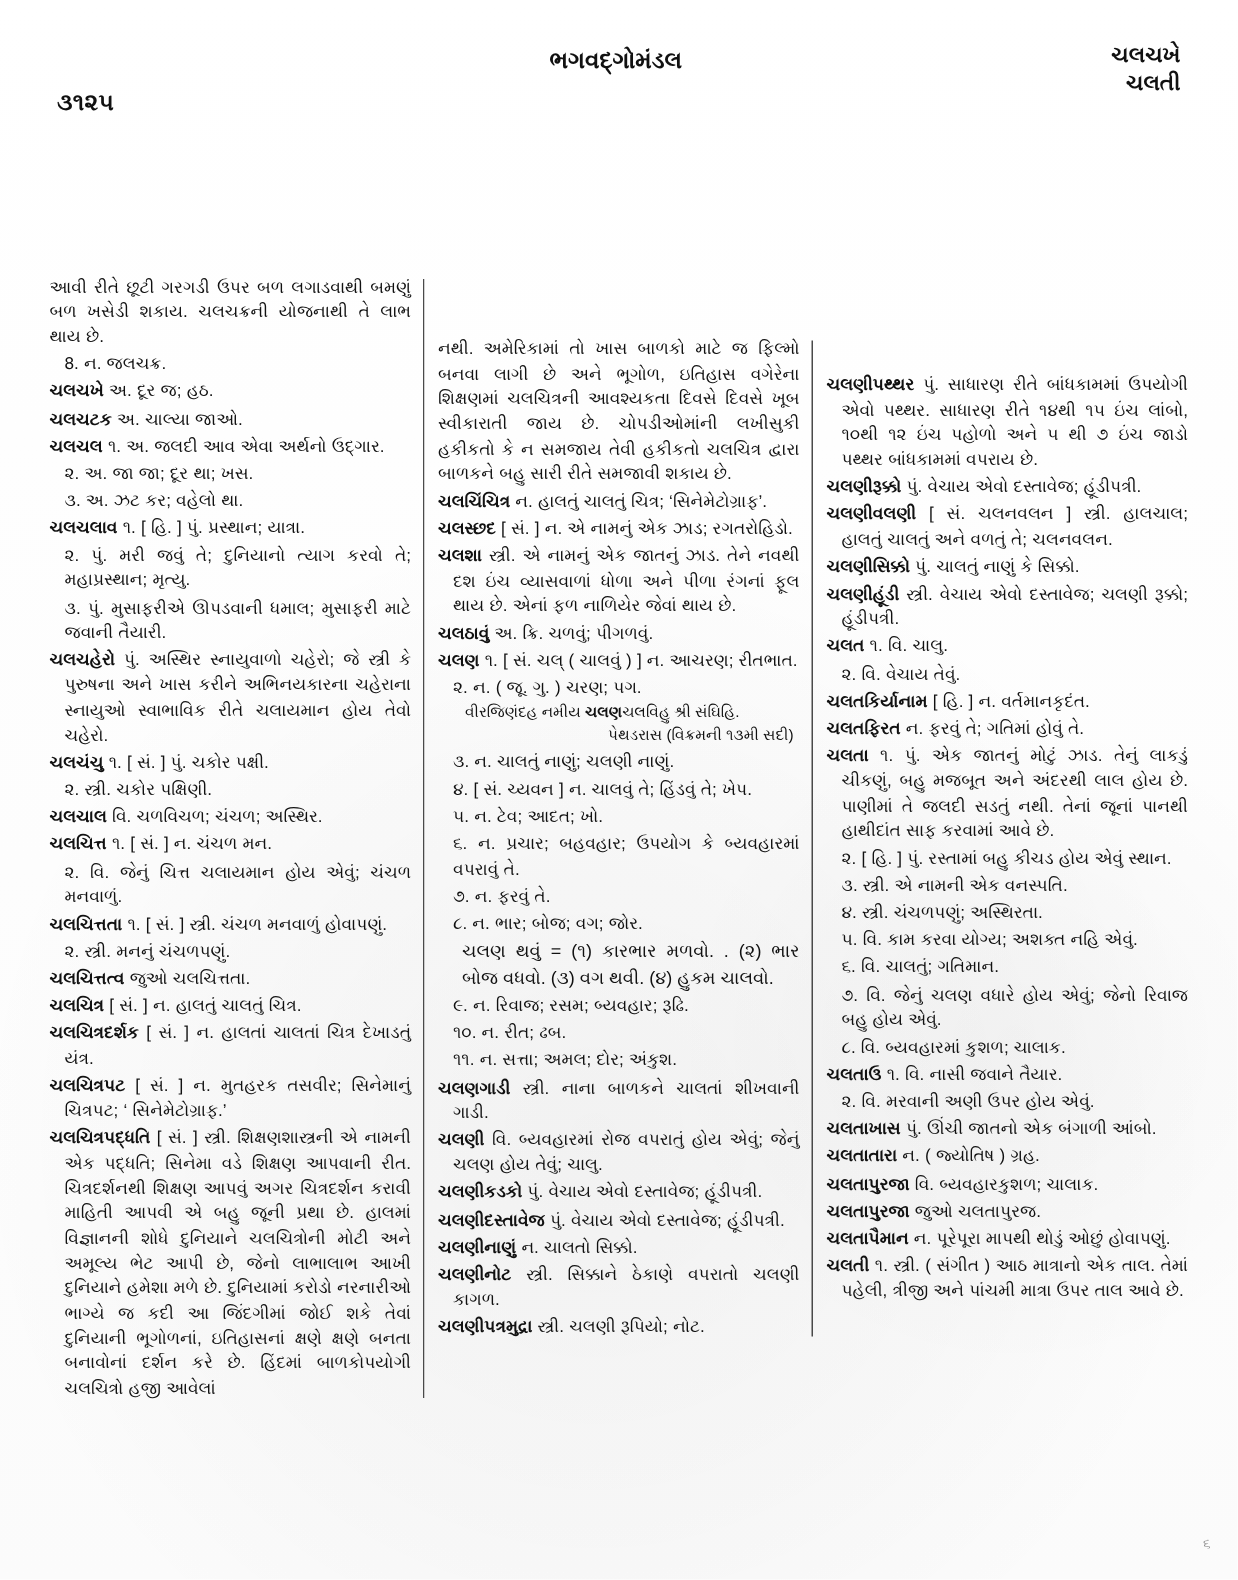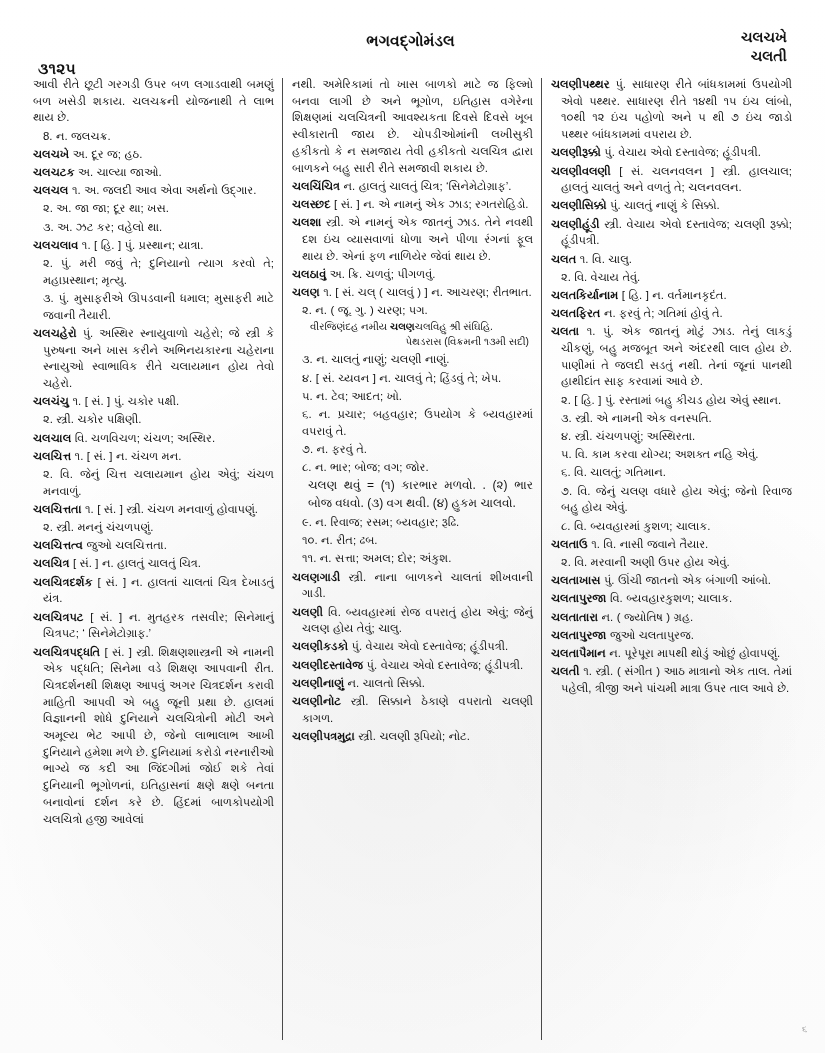--- a/index.html
+++ b/index.html
@@ -65,20 +65,21 @@
     font-weight: 700;
     line-height: 1.32;
   }
   .running-head div { white-space: nowrap; }
 
   
   .columns {
     display: flex;
     height: 968px;
     margin-top: 2px;
+    align-items: center;
   }
   .col {
     flex: 1 1 0;
     padding: 0 9px;
     box-sizing: border-box;
     position: relative;
     overflow: hidden;
   }
   .col.rule-right::after {
     content: "";
@@ -229,22 +230,22 @@
         <p class="entry sense">૨. [ હિ. ] પું. રસ્તામાં બહુ કીચડ હોય એવું સ્થાન.</p>
         <p class="entry sense">૩. સ્ત્રી. એ નામની એક વનસ્પતિ.</p>
         <p class="entry sense">૪. સ્ત્રી. ચંચળપણું; અસ્થિરતા.</p>
         <p class="entry sense">૫. વિ. કામ કરવા યોગ્ય; અશક્ત નહિ એવું.</p>
         <p class="entry sense">૬. વિ. ચાલતું; ગતિમાન.</p>
         <p class="entry sense">૭. વિ. જેનું ચલણ વધારે હોય એવું; જેનો રિવાજ બહુ હોય એવું.</p>
         <p class="entry sense">૮. વિ. બ્યવહારમાં કુશળ; ચાલાક.</p>
         <p class="entry"><span class="hw">ચલતાઉ</span><span> ૧. વિ. નાસી જવાને તૈયાર.</span></p>
         <p class="entry sense">૨. વિ. મરવાની અણી ઉપર હોય એવું.</p>
         <p class="entry"><span class="hw">ચલતાખાસ</span><span> પું. ઊંચી જાતનો એક બંગાળી આંબો.</span></p>
+        <p class="entry"><span class="hw">ચલતાતારા</span><span> ન. ( જ્યોતિષ ) ગ્રહ.</span></p>
         <p class="entry"><span class="hw">ચલતાપુરજા</span><span> વિ. બ્યવહારકુશળ; ચાલાક.</span></p>
-        <p class="entry"><span class="hw">ચલતાતારા</span><span> ન. ( જ્યોતિષ ) ગ્રહ.</span></p>
         <p class="entry"><span class="hw">ચલતાપુરજા</span><span> જુઓ ચલતાપુરજ.</span></p>
         <p class="entry"><span class="hw">ચલતાપૈમાન</span><span> ન. પૂરેપૂરા માપથી થોડું ઓછું હોવાપણું.</span></p>
         <p class="entry"><span class="hw">ચલતી</span><span> ૧. સ્ત્રી. ( સંગીત ) આઠ માત્રાનો એક તાલ. તેમાં પહેલી, ત્રીજી અને પાંચમી માત્રા ઉપર તાલ આવે છે.</span></p>
       </div>
   </div>
 
   <div class="speck">૬</div>
 </div>
 
 </body></html>

